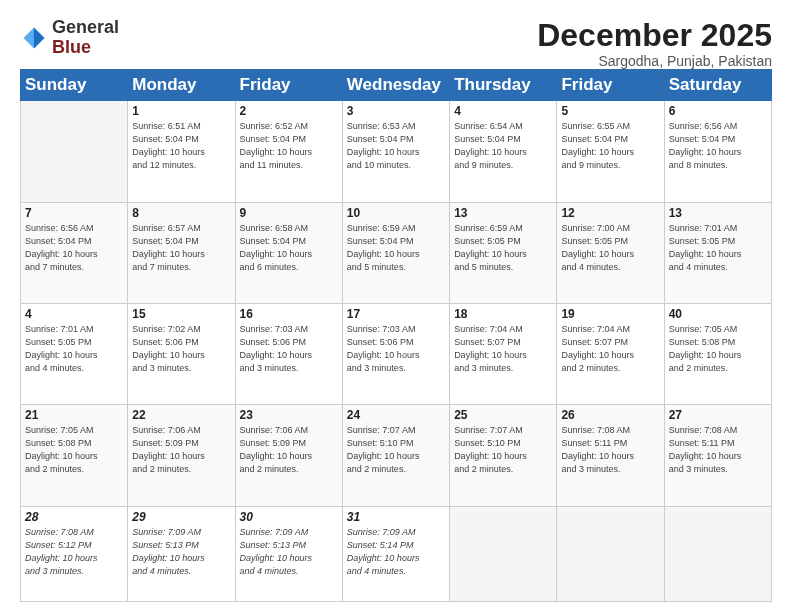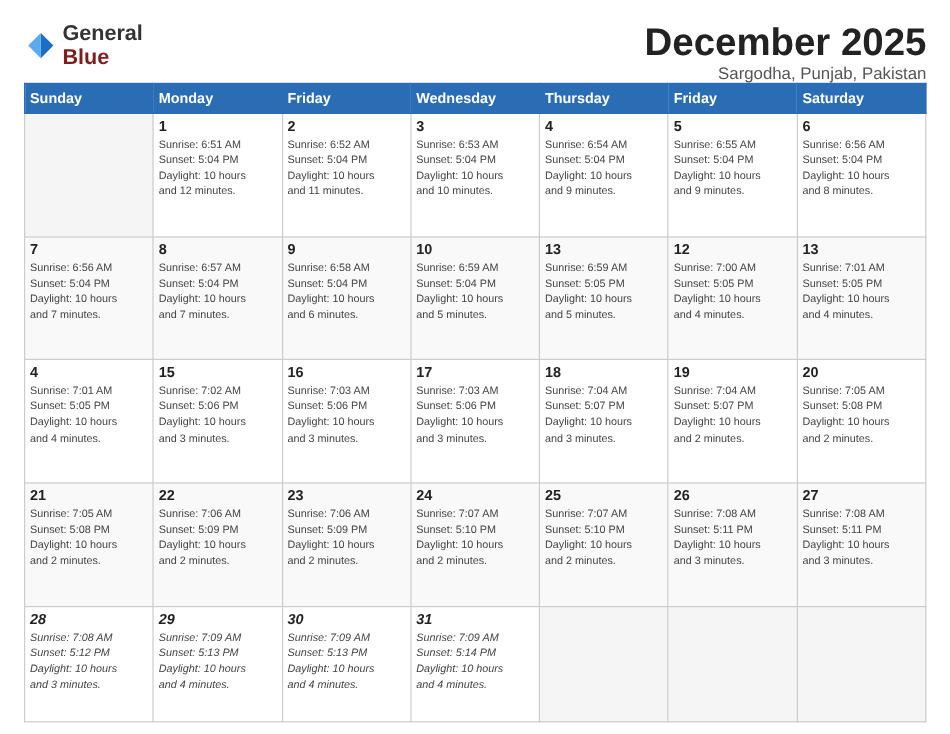--- a/index.html
+++ b/index.html
@@ -52,21 +52,21 @@
       color: #555;
     }
     .calendar {
       width: 100%;
       border-collapse: collapse;
       flex: 1;
     }
     .calendar th {
       background-color: #2a6db5;
       color: #fff;
-      font-size: 12px;
+      font-size: 17px;
       font-weight: bold;
       padding: 5px 4px;
       text-align: left;
       border: 1px solid #2a6db5;
     }
     .calendar td {
       border: 1px solid #ccc;
       vertical-align: top;
       padding: 3px 4px;
       font-size: 9.5px;
@@ -208,21 +208,21 @@
           </td>
           <td>
             <span class="day-num">18</span>
             <div class="day-info">Sunrise: 7:04 AM<br>Sunset: 5:07 PM<br>Daylight: 10 hours<br>and 3 minutes.</div>
           </td>
           <td>
             <span class="day-num">19</span>
             <div class="day-info">Sunrise: 7:04 AM<br>Sunset: 5:07 PM<br>Daylight: 10 hours<br>and 2 minutes.</div>
           </td>
           <td>
-            <span class="day-num">20</span>
+            <span class="day-num">40</span>
             <div class="day-info">Sunrise: 7:05 AM<br>Sunset: 5:08 PM<br>Daylight: 10 hours<br>and 2 minutes.</div>
           </td>
         </tr>
         <tr>
           <td>
             <span class="day-num">21</span>
             <div class="day-info">Sunrise: 7:05 AM<br>Sunset: 5:08 PM<br>Daylight: 10 hours<br>and 2 minutes.</div>
           </td>
           <td>
             <span class="day-num">22</span>

